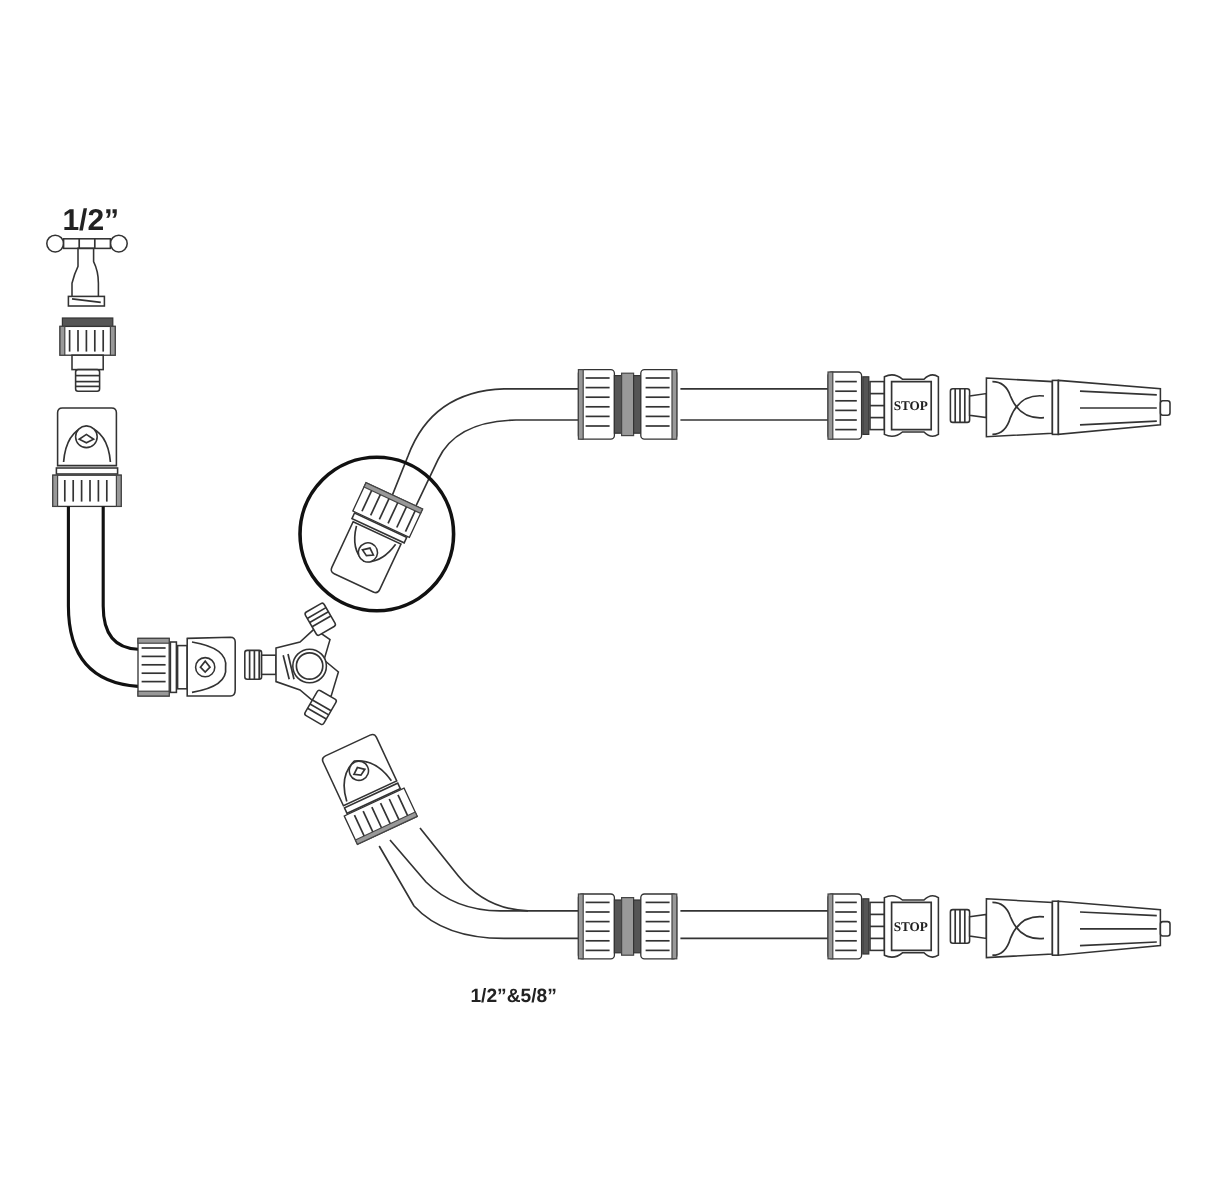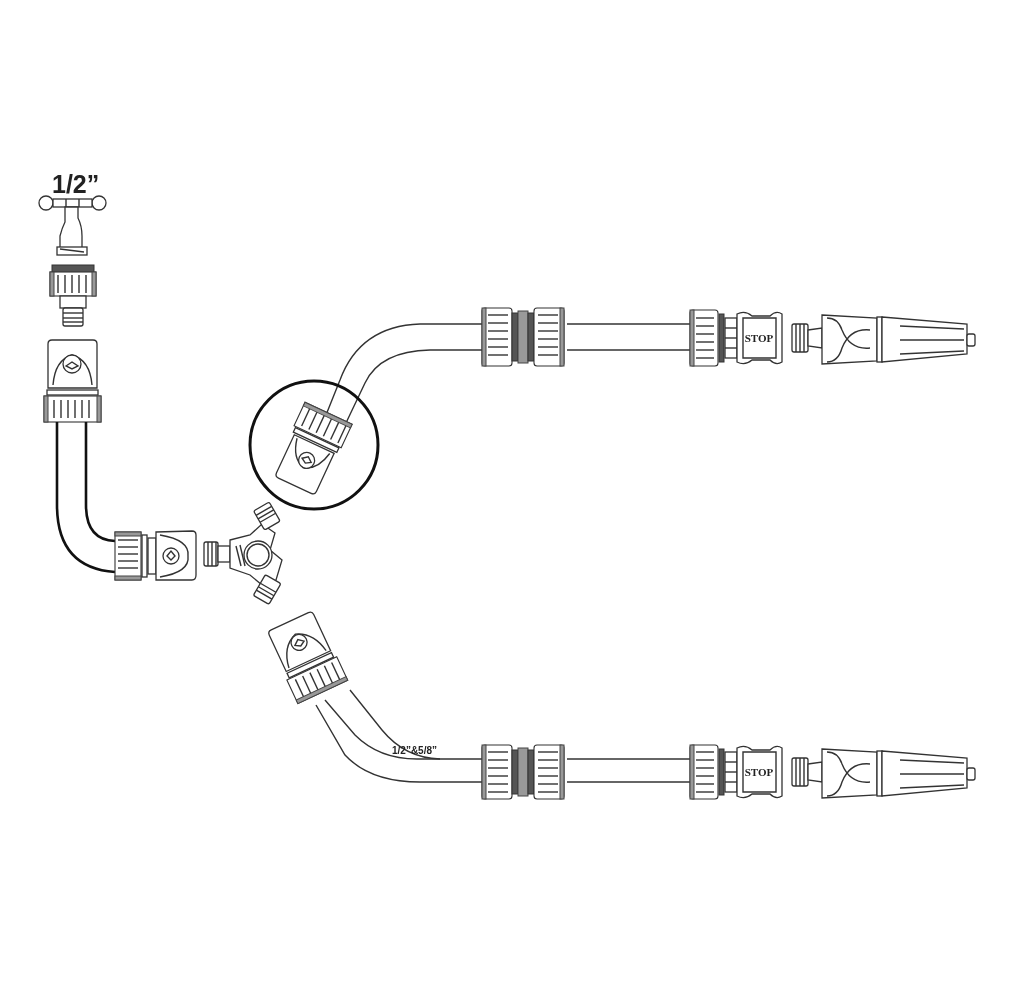--- a/index.html
+++ b/index.html
@@ -2,21 +2,21 @@
 <html><head>
 <meta charset="utf-8">
 <style>
   html, body { margin: 0; padding: 0; background: #ffffff; }
   body { width: 1024px; height: 1000px; position: relative; overflow: hidden;
          font-family: "Liberation Sans", sans-serif; }
   #stage { position: absolute; left: 0; top: 0; width: 1024px; height: 1000px; }
   .label { position: absolute; font-family: "Liberation Sans", sans-serif;
            font-weight: bold; color: #222; white-space: nowrap; }
   #tap-size-label { left: 52px; top: 170px; font-size: 25px; }
-  #hose-size-label { left: 392px; top: 745px; font-size: 10px; }
+  #hose-size-label { left: 392px; top: 822px; font-size: 16px; }
   .stop-text { font-family: "Liberation Serif", serif; font-weight: bold; font-size: 11px; fill: #222; }
   svg .ln { fill: none; stroke: #333; stroke-width: 1.4; }
   svg .thk { fill: none; stroke: #111; stroke-width: 2.6; }
   svg .part { fill: #fff; stroke: #333; stroke-width: 1.3; }
   svg .rib { fill: #fff; stroke: #333; stroke-width: 1.1; }
   svg .dark { fill: #555; stroke: #333; stroke-width: 1; }
   svg .grey { fill: #999; stroke: #444; stroke-width: 1; }
 </style>
 </head>
 <body>

